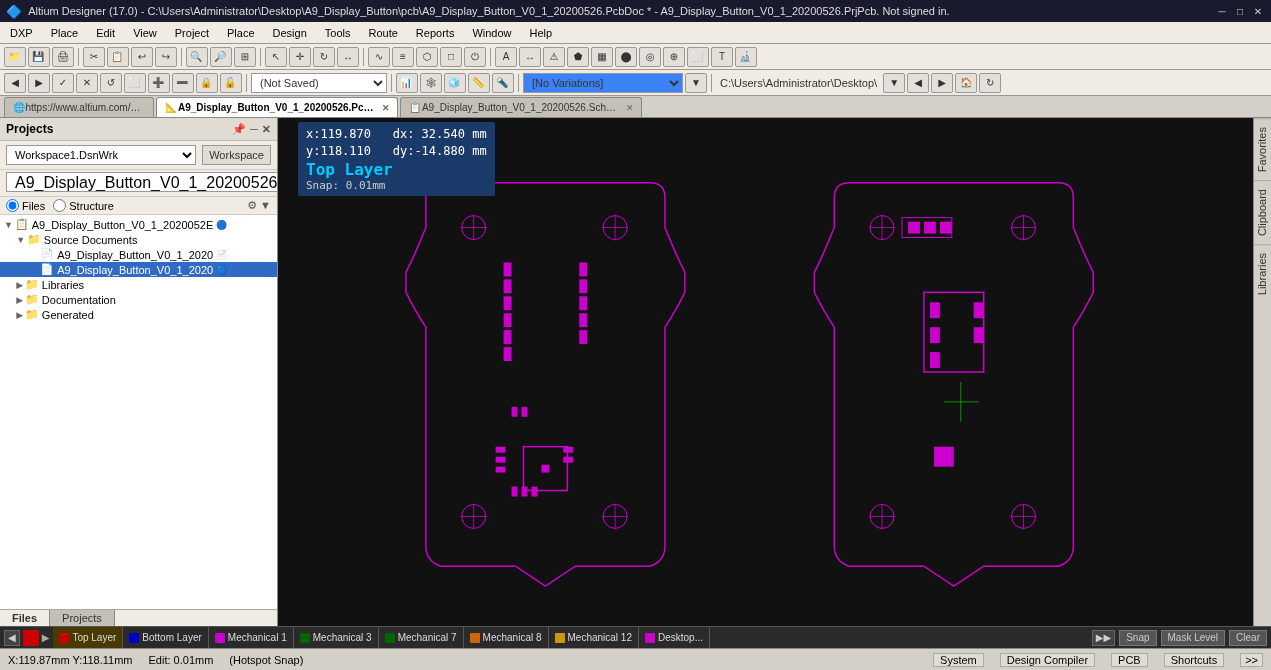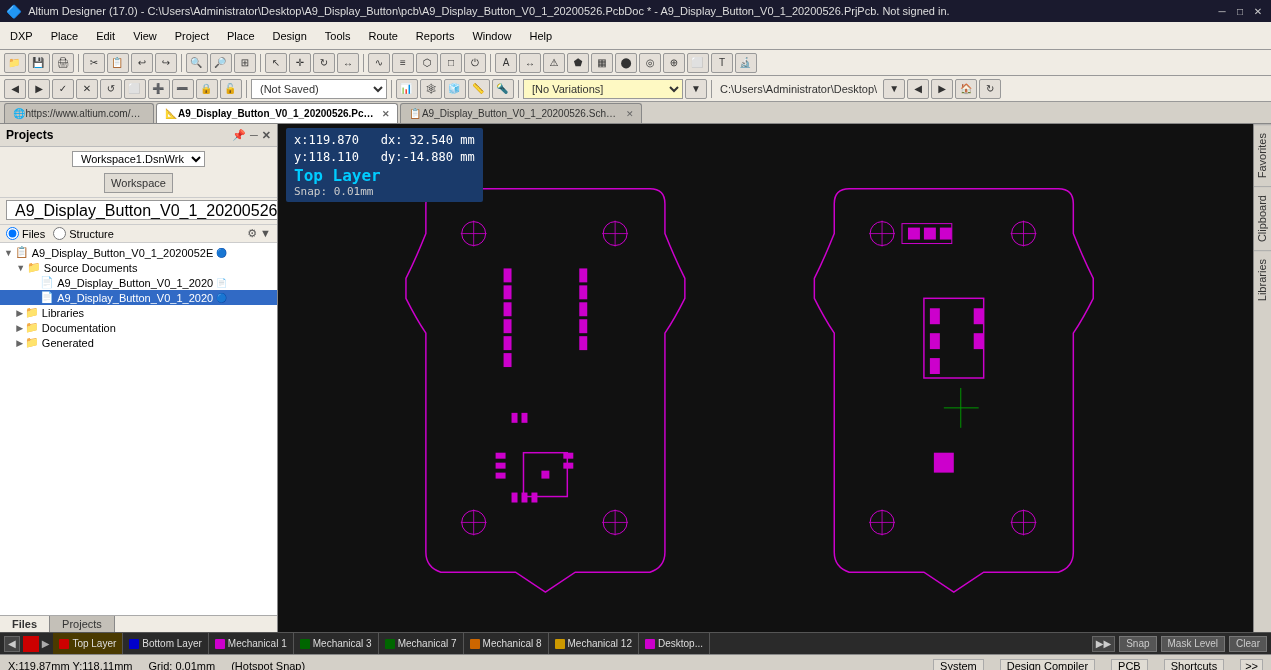--- a/index.html
+++ b/index.html
@@ -17,21 +17,21 @@
       user-select: none;
     }
     #title-bar .title-icon { margin-right: 6px; color: #f0a000; font-size: 13px; }
     #title-bar .title-text { flex: 1; color: #ddd; font-size: 11px; }
     #title-bar .window-controls { display: flex; gap: 4px; }
     #title-bar .win-btn { width: 14px; height: 14px; display: flex; align-items: center; justify-content: center; cursor: pointer; color: #ccc; font-size: 10px; }
 
     
     #menu-bar {
       background: #f0ece4;
-      height: 28px;
+      height: 22px;
       display: flex;
       align-items: center;
       padding: 0 2px;
       border-bottom: 1px solid #999;
       gap: 2px;
     }
     .menu-item {
       padding: 2px 8px;
       cursor: pointer;
       font-size: 11px;
@@ -53,21 +53,21 @@
       width: 22px; height: 20px;
       background: #e4dfd8;
       border: 1px solid #999;
       cursor: pointer;
       display: flex; align-items: center; justify-content: center;
       font-size: 10px; color: #333;
       border-radius: 2px;
     }
     .toolbar-sep { width: 1px; height: 18px; background: #999; margin: 0 2px; }
     .toolbar-dropdown {
-      height: 20px; font-size: 11px; border: 1px solid #999; background: #fef9c3;
+      height: 20px; font-size: 11px; border: 1px solid #999; background: #3b82f6;
       padding: 0 4px; cursor: pointer; color: #333;
     }
 
     
     #tab-bar {
       background: #d4d0c8;
       height: 22px;
       display: flex;
       align-items: flex-end;
       padding: 0 4px;
@@ -117,21 +117,20 @@
     #sidebar-header .sidebar-controls { margin-left: auto; display: flex; gap: 4px; }
     #sidebar-header .ctrl-btn { cursor: pointer; color: #555; font-size: 11px; }
 
     #projects-toolbar {
       display: flex;
       gap: 6px;
       padding: 4px 6px;
       background: #f0ece4;
       border-bottom: 1px solid #ccc;
       align-items: center;
-      flex-direction: column;
     }
     .dropdown-select {
       flex: 1; height: 20px; font-size: 11px; border: 1px solid #999;
       background: #fff; padding: 0 4px;
     }
     .ws-btn {
       height: 20px; font-size: 11px; background: #e0dcd4;
       border: 1px solid #999; padding: 0 6px; cursor: pointer; color: #333;
     }
 
@@ -196,21 +195,21 @@
     #canvas-area {
       flex: 1;
       background: #111;
       position: relative;
       overflow: hidden;
     }
 
     
     #coord-overlay {
       position: absolute;
-      top: 4px; left: 8px;
+      top: 4px; left: 20px;
       background: #1a3a6a;
       color: #fff;
       padding: 4px 8px;
       font-size: 12px;
       font-family: monospace;
       border-radius: 2px;
       z-index: 10;
     }
     #coord-overlay .coord-line { line-height: 1.4; }
     #layer-label {
@@ -656,21 +655,21 @@
     <div class="layer-bar-right">
       <div class="layer-scroll-btn">▶▶</div>
       <div class="layer-bar-btn">Snap</div>
       <div class="layer-bar-btn">Mask Level</div>
       <div class="layer-bar-btn">Clear</div>
     </div>
   </div>
 
   <div id="status-bar">
     <span>X:119.87mm Y:118.11mm</span>
-    <span>Grid: 0.01mm</span>
+    <span>Edit: 0.01mm</span>
     <span>(Hotspot Snap)</span>
     <span style="flex:1;"></span>
     <span style="cursor:pointer; border:1px solid #aaa; padding:0 6px; background:#e0dcd4;">System</span>
     <span style="cursor:pointer; border:1px solid #aaa; padding:0 6px; background:#e0dcd4;text-align:center;">Design Compiler</span>
     <span style="cursor:pointer; border:1px solid #aaa; padding:0 6px; background:#e0dcd4;">PCB</span>
     <span style="cursor:pointer; border:1px solid #aaa; padding:0 6px; background:#e0dcd4;">Shortcuts</span>
     <span style="cursor:pointer; border:1px solid #aaa; padding:0 4px; background:#e0dcd4;">&gt;&gt;</span>
   </div>
 </div>
 

